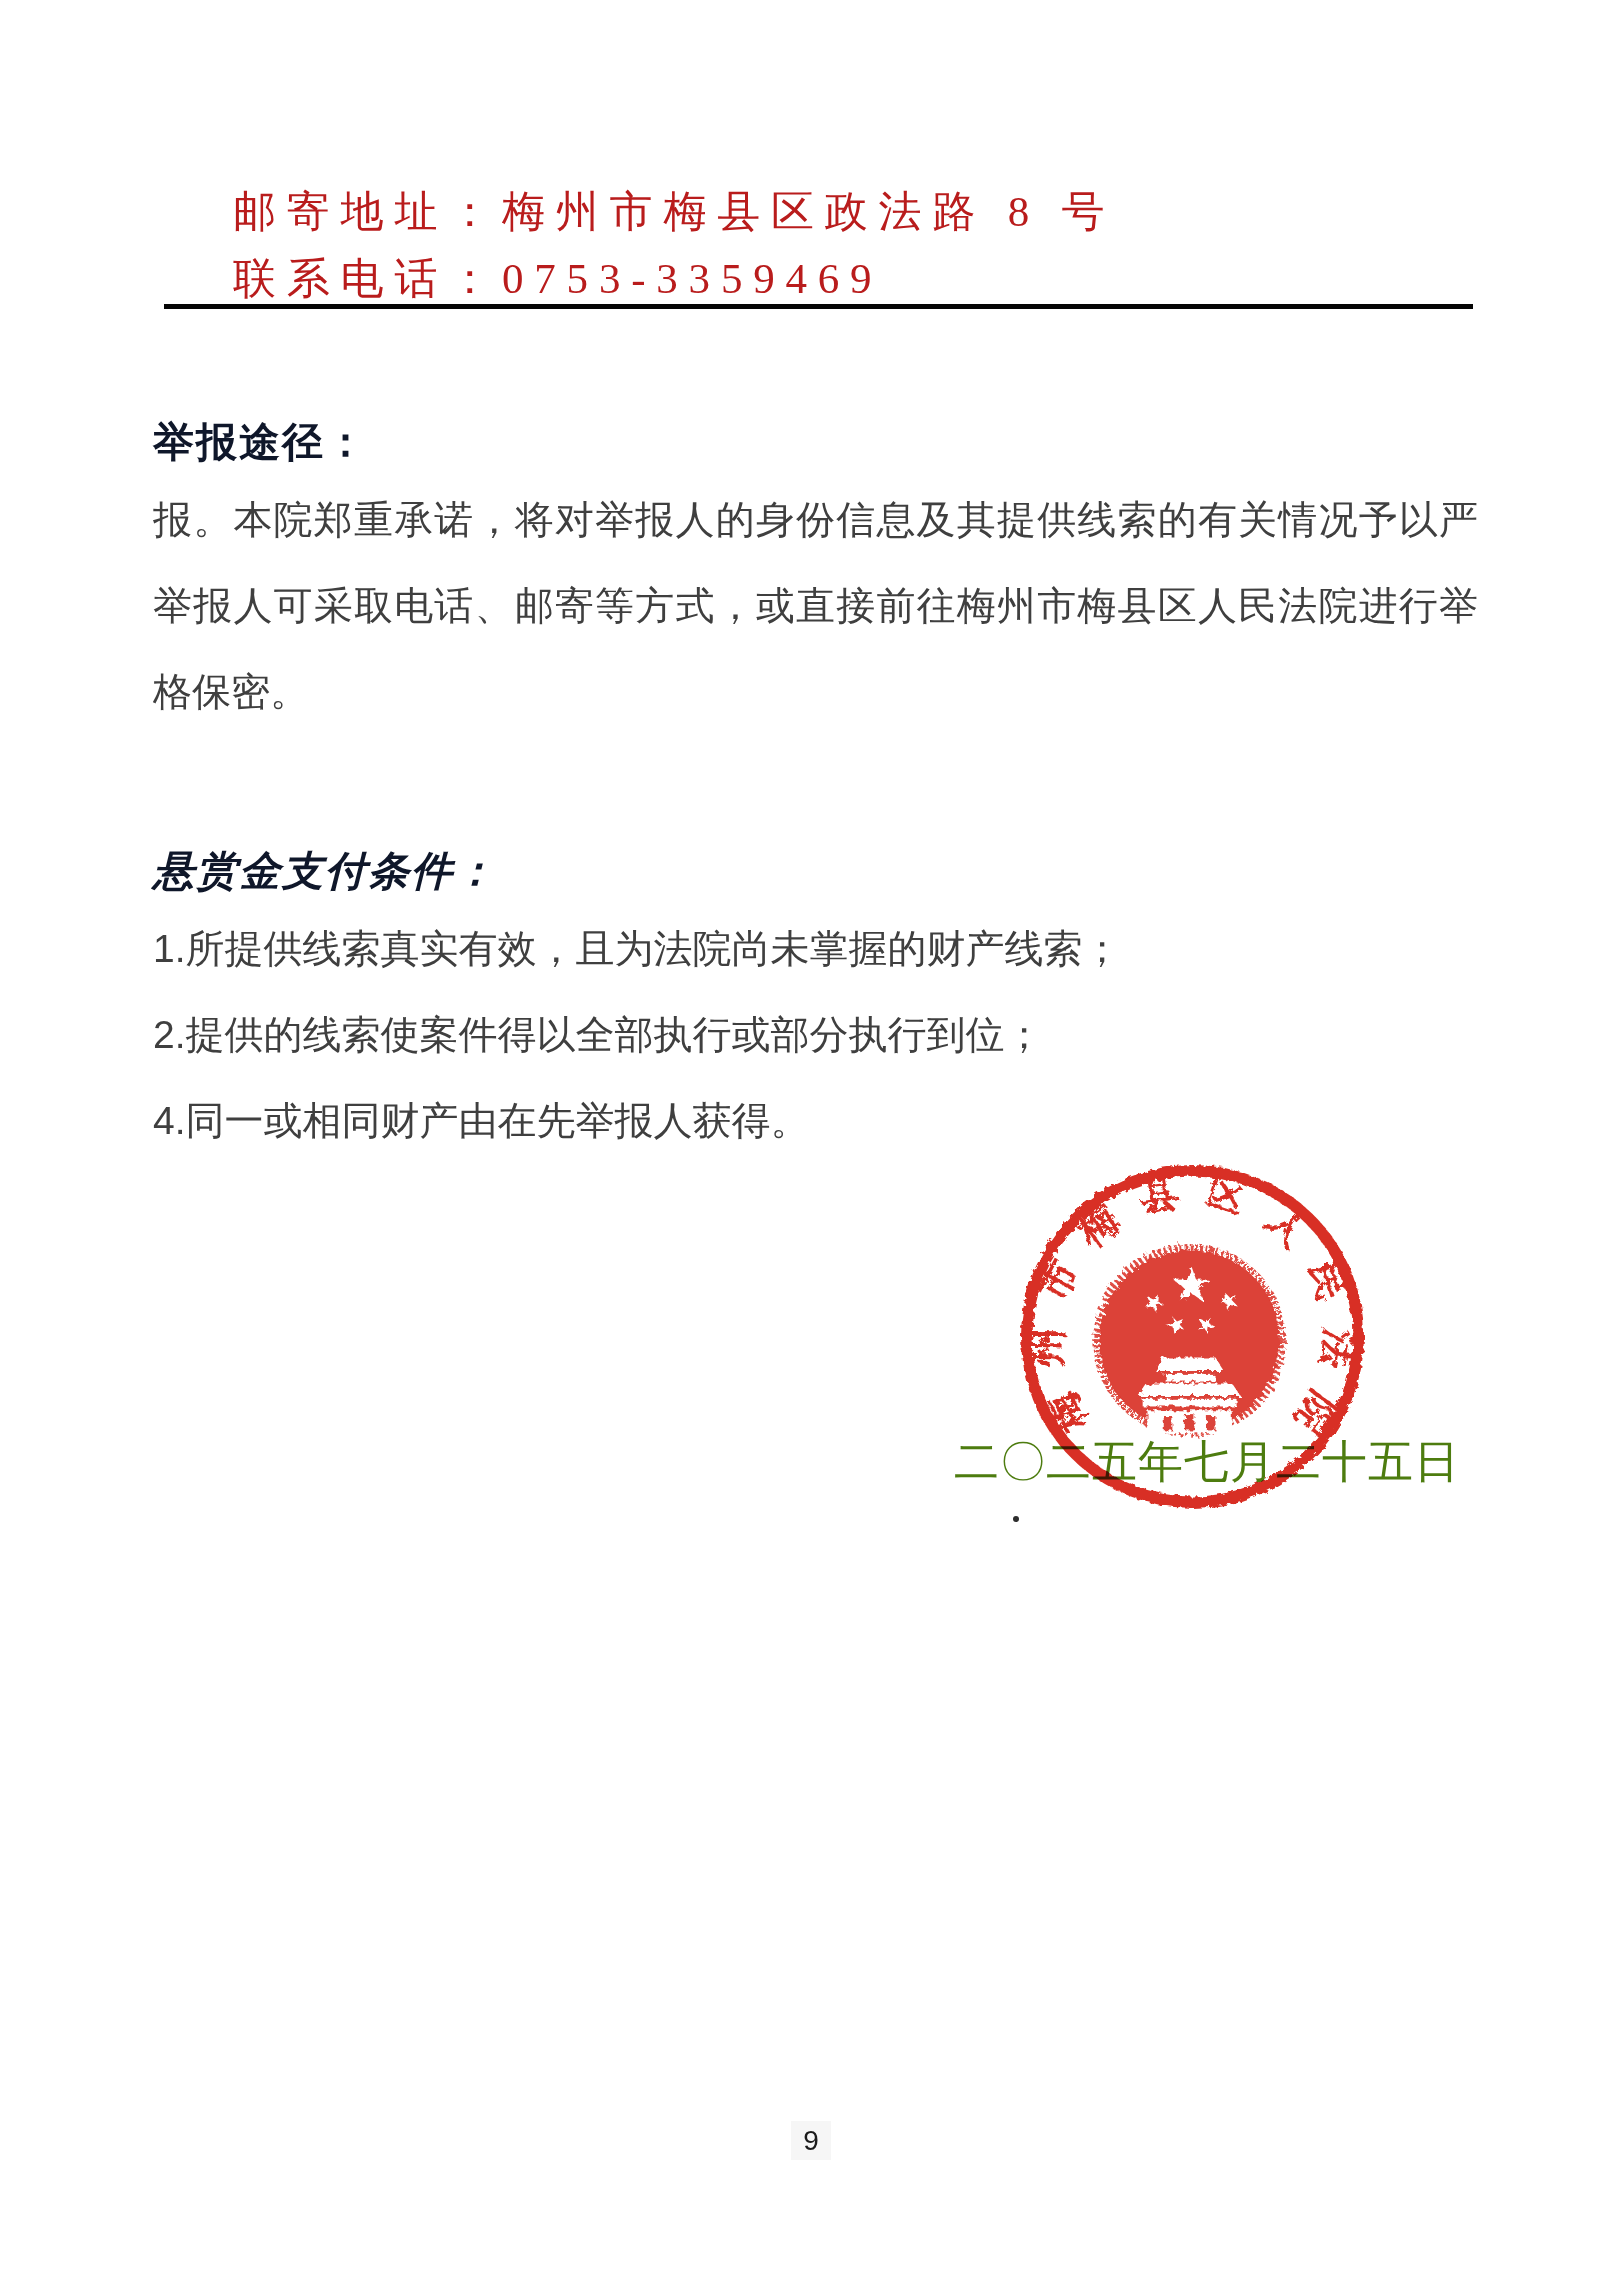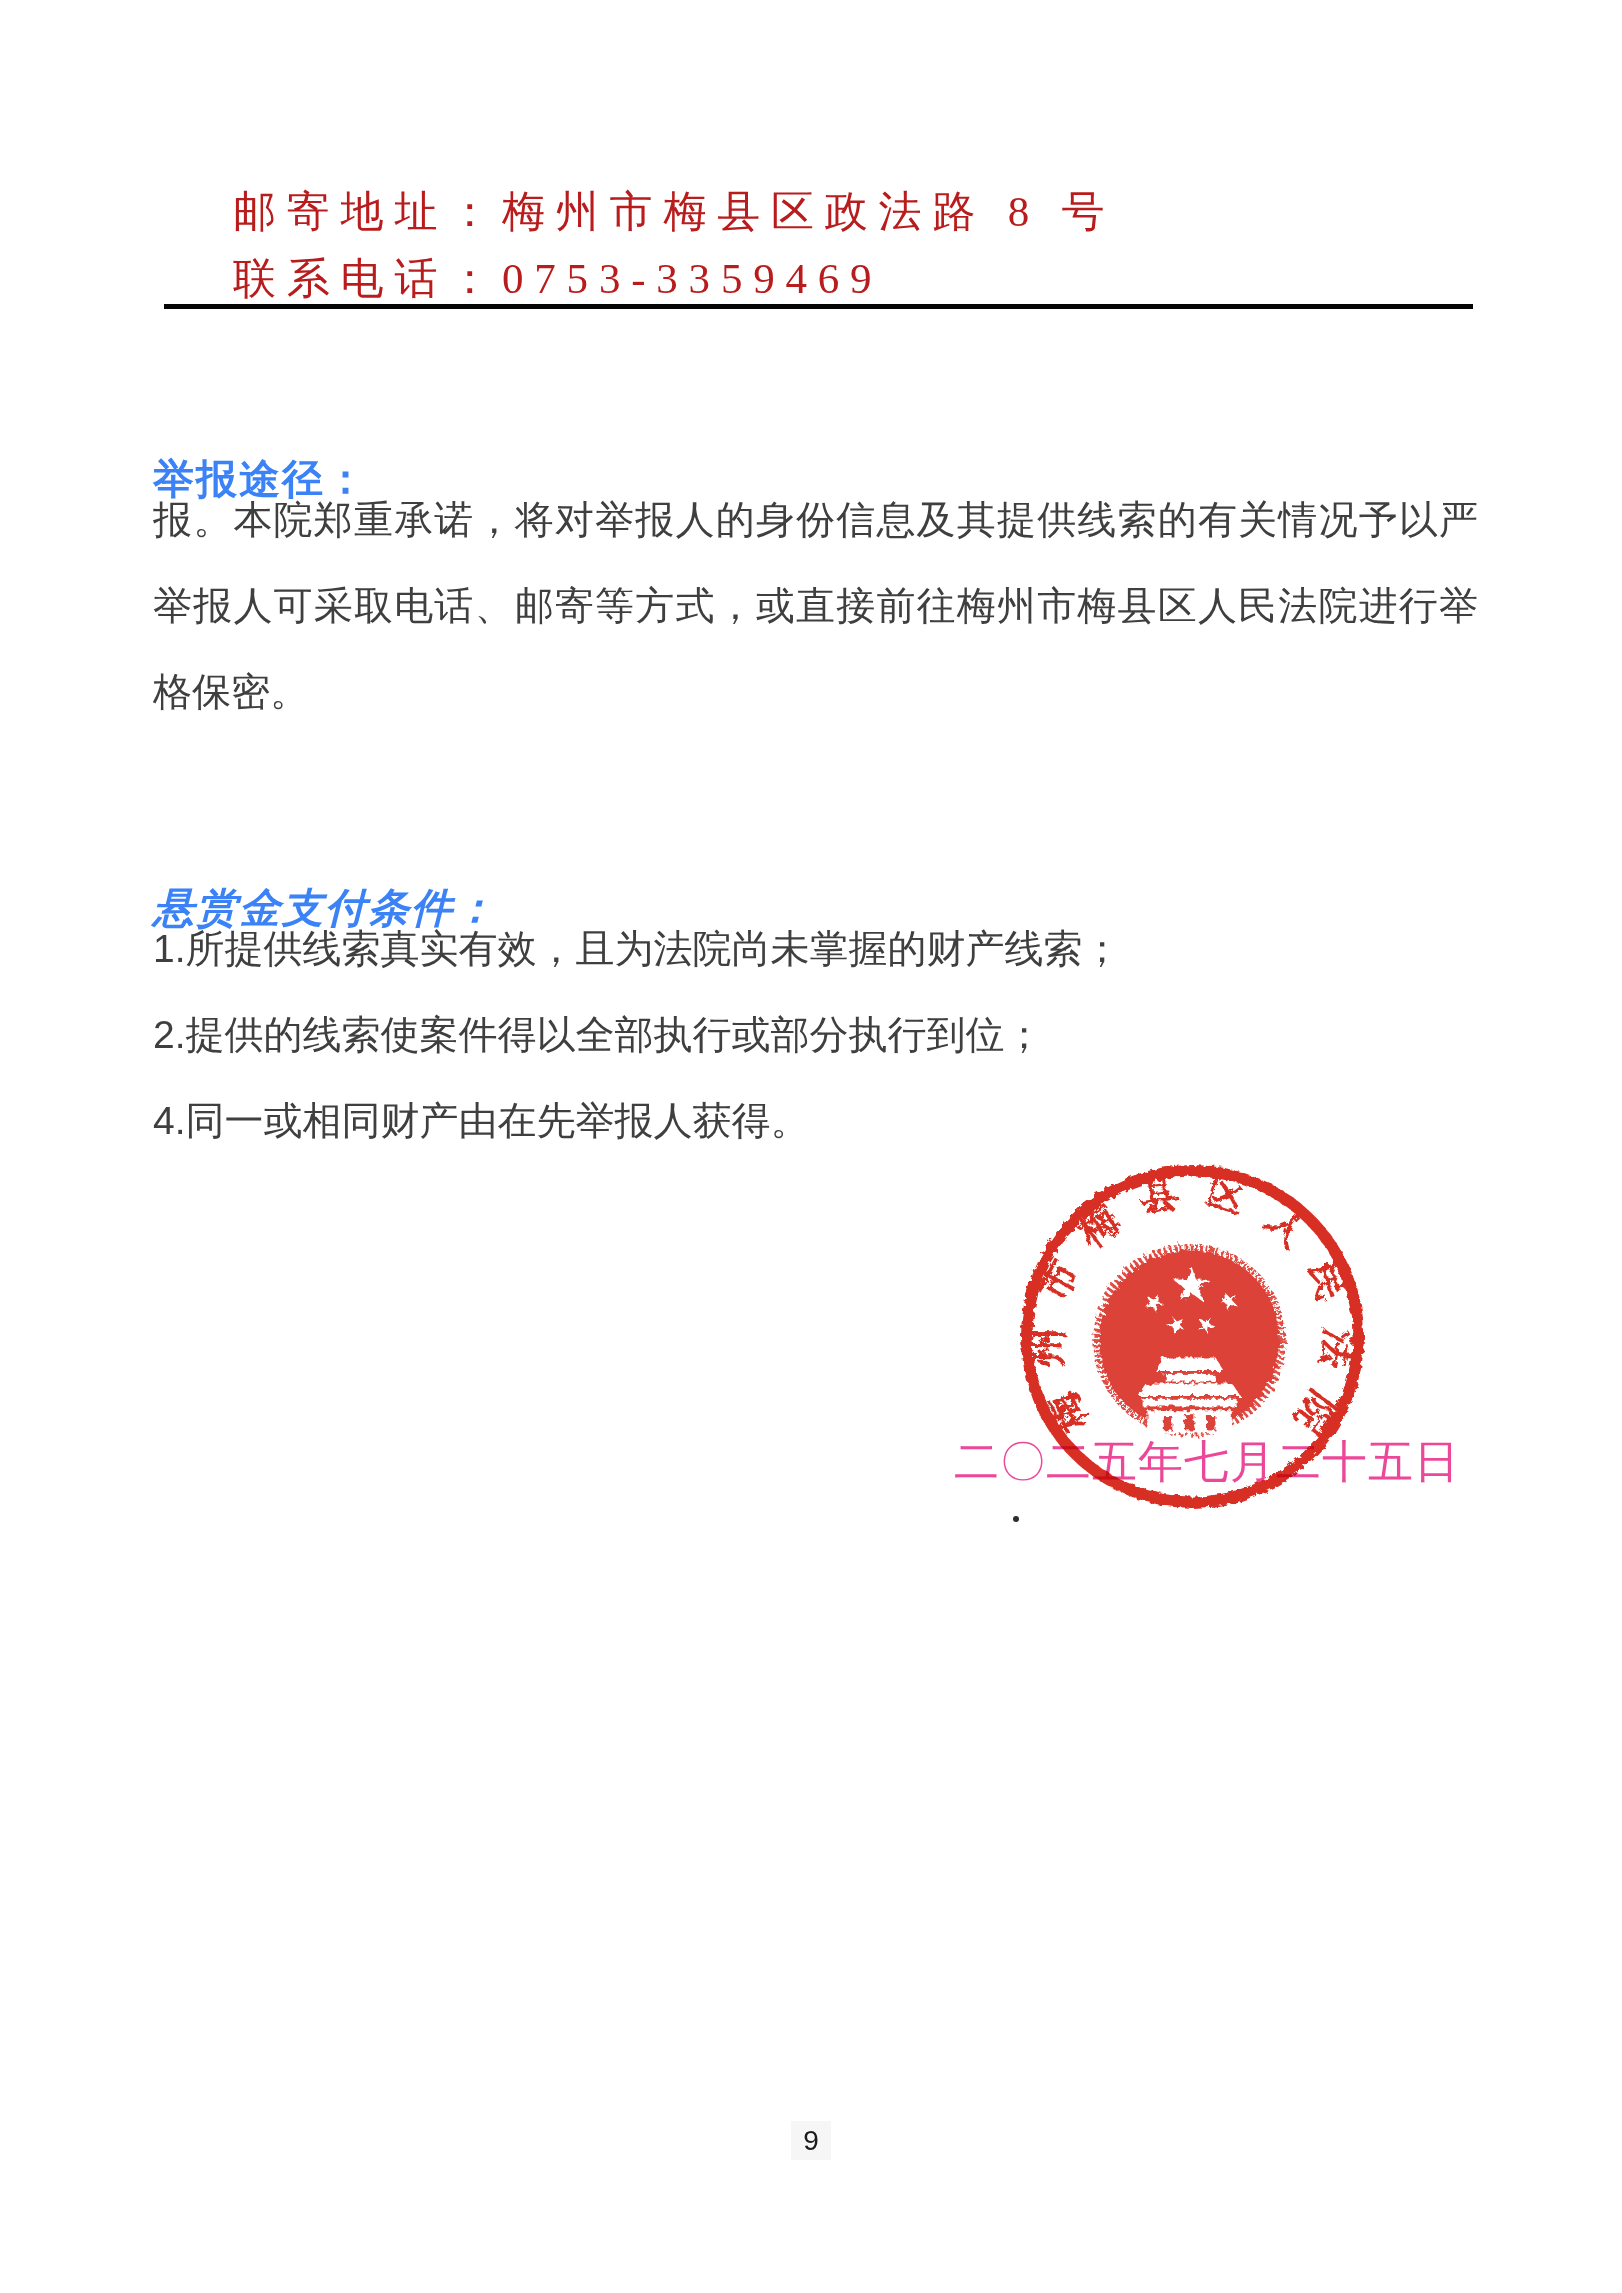--- a/index.html
+++ b/index.html
@@ -8,42 +8,42 @@
     font-family:"Liberation Sans",sans-serif;color:#3f3f3f;
   }
   
   .contact{
     position:absolute;left:233px;top:178px;
     font-family:"Liberation Serif",serif;color:#b91c1c;
     font-size:43px;line-height:67px;letter-spacing:10.8px;white-space:nowrap;
   }
   .rule{position:absolute;left:164px;top:304px;width:1309px;height:4.9px;background:#050505;}
   .h-bold{
-    position:absolute;left:153px;font-size:41px;font-weight:bold;color:#3b82f6;
-    letter-spacing:2px;white-space:nowrap;margin-top:37px;
+    position:absolute;left:153px;font-size:41px;font-weight:bold;color:#0f172a;
+    letter-spacing:2px;white-space:nowrap;
   }
   .h1{top:415px;}
   .h2{top:844px;font-style:italic;}
   .para{
     position:absolute;left:153px;top:477px;width:1325px;
     font-size:39px;line-height:86px;color:#3f3f3f;
   }
   .jline{text-align:justify;text-align-last:justify;}
   .jline.last{text-align:justify;text-align-last:left;}
   .list{
     position:absolute;left:153px;top:906px;width:1325px;
     font-size:39px;line-height:86px;color:#3f3f3f;
   }
   .list .item{white-space:nowrap;}
   .seal{
     position:absolute;left:1020px;top:1164px;width:345px;height:345px;
     mix-blend-mode:multiply;opacity:0.96;
   }
   .dateline{
-    position:absolute;left:954px;top:1432px;font-size:45px;color:#ec4899;
+    position:absolute;left:954px;top:1432px;font-size:45px;color:#4d7c0f;
     letter-spacing:1px;white-space:nowrap;z-index:5;mix-blend-mode:multiply;
   }
   .stray-dot{
     position:absolute;left:1013px;top:1516px;width:5.9px;height:5.9px;border-radius:50%;
     background:#2e2e2e;
   }
   .pagenum{
     position:absolute;left:0;right:0;top:2125px;text-align:center;
     font-size:28px;color:#1b1b1b;
   }

